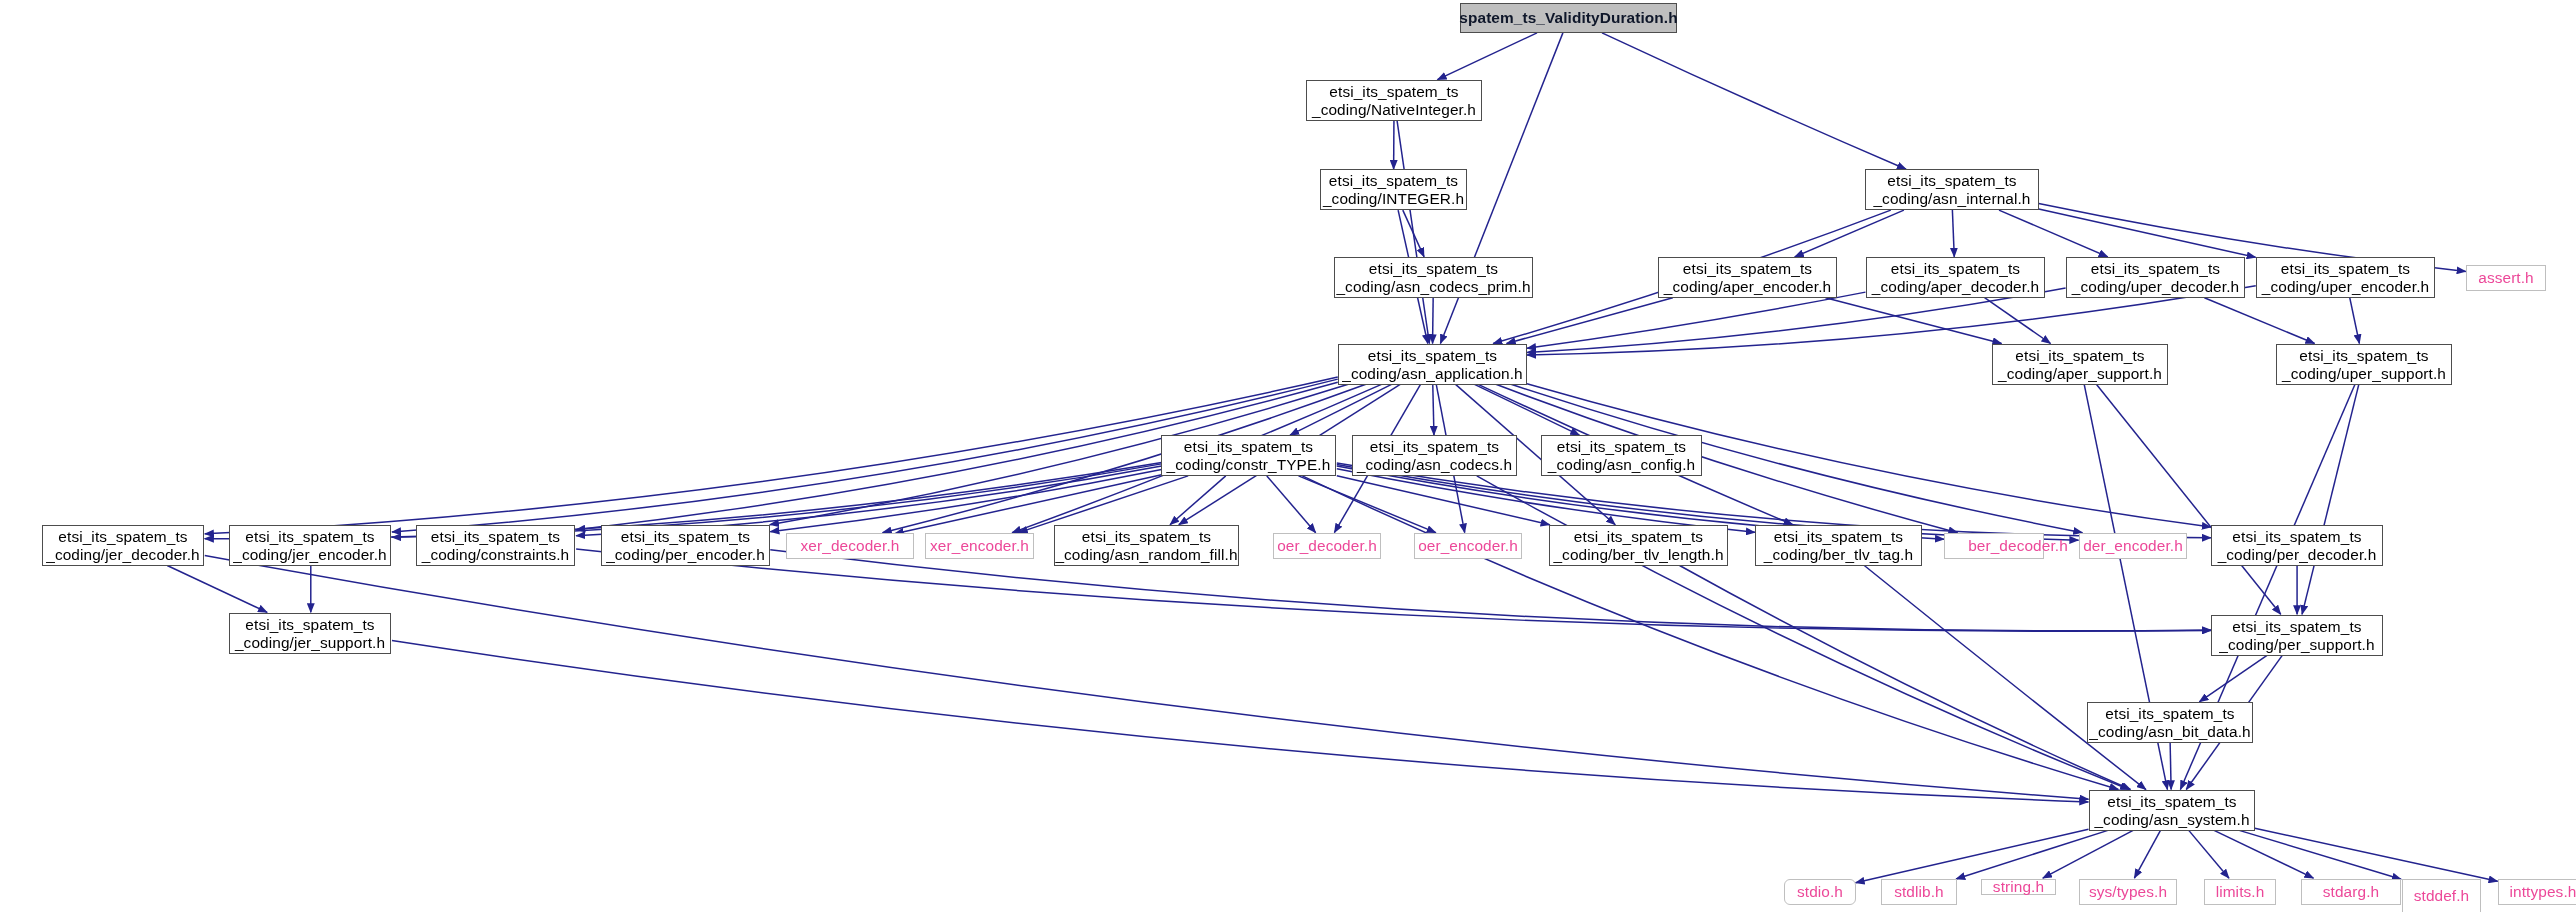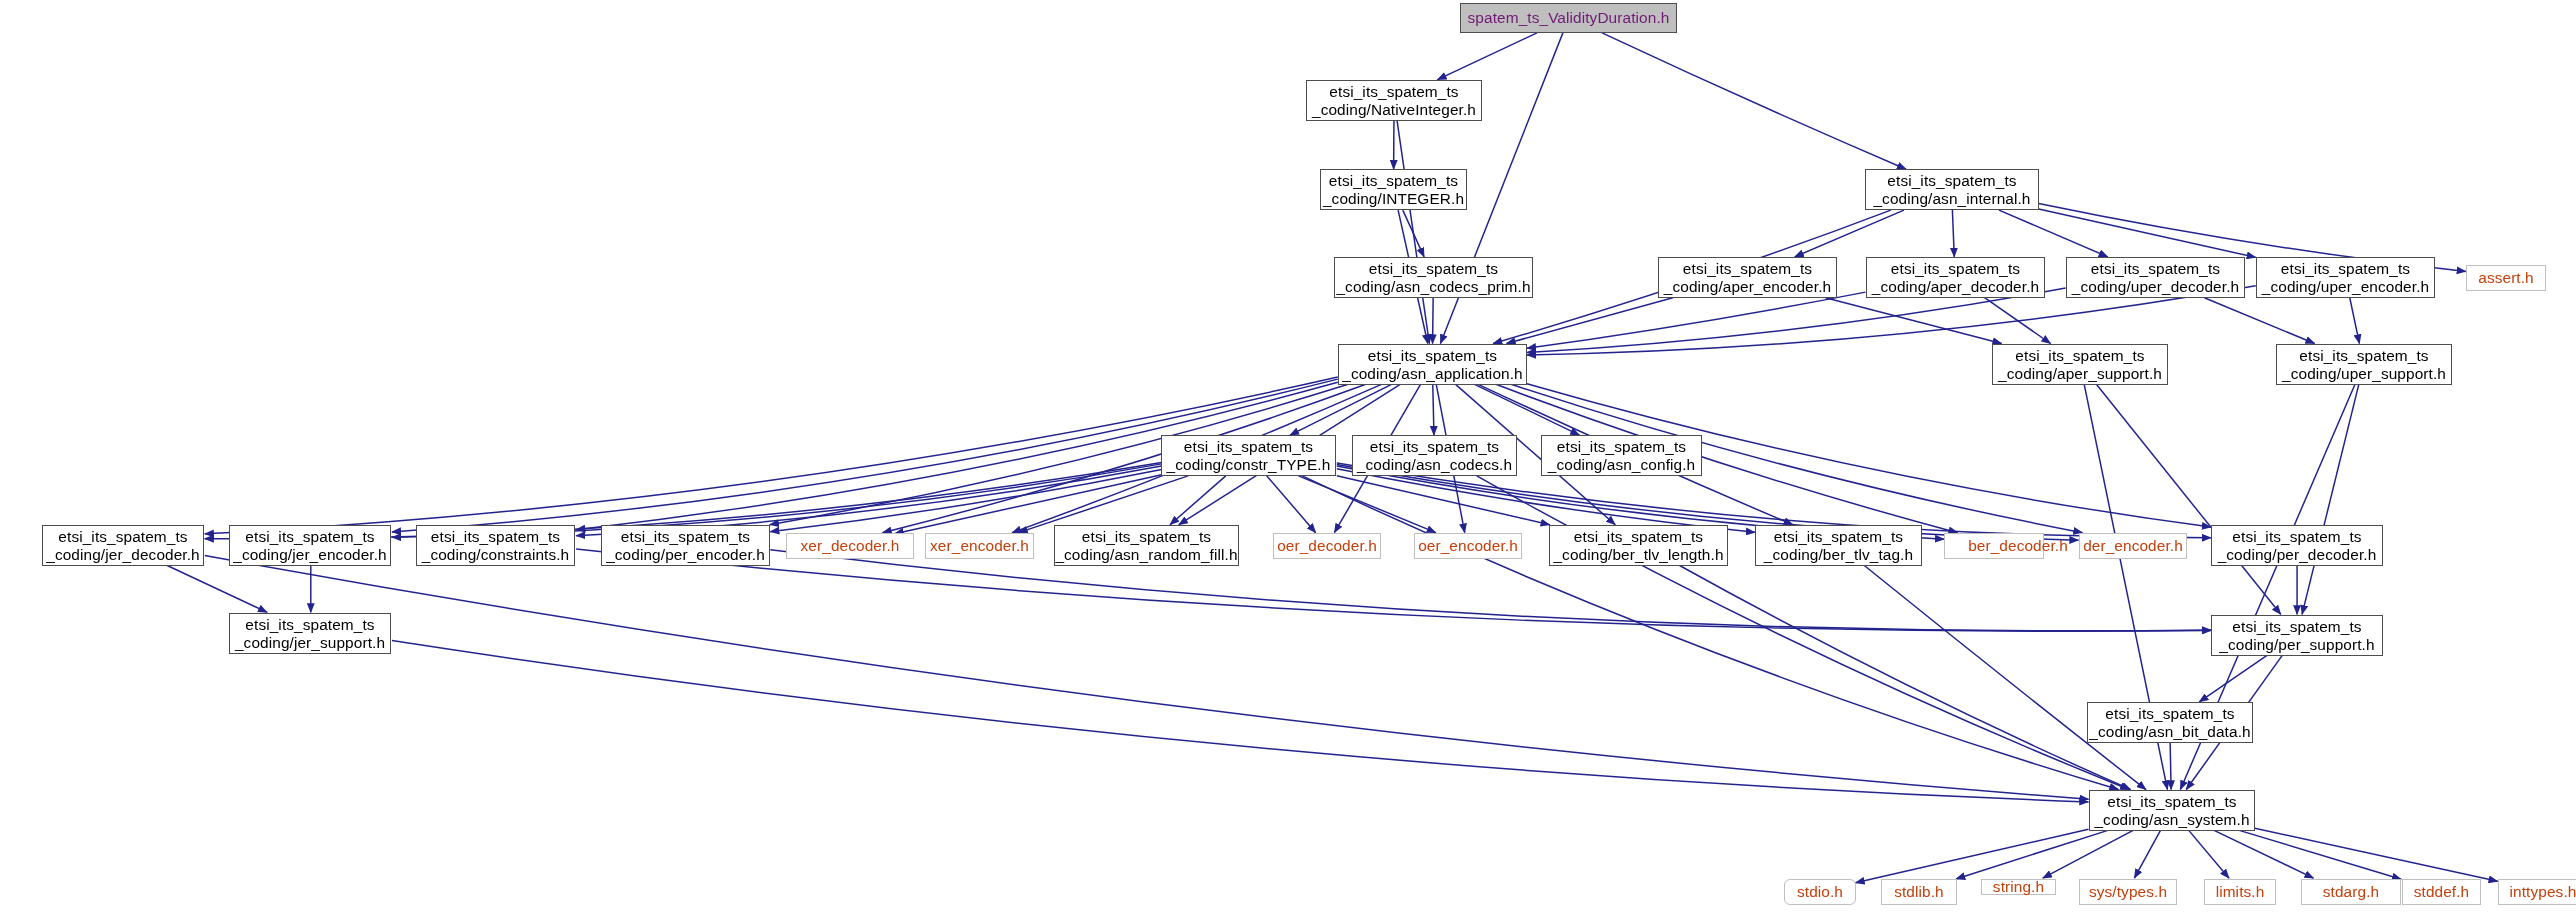--- a/index.html
+++ b/index.html
@@ -2,23 +2,23 @@
 <html><head>
 <meta charset="utf-8">
 <style>
   html,body{margin:0;padding:0;background:#ffffff;}
   body{font-family:"Liberation Sans", sans-serif;}
   #graph-root{position:relative;width:2576px;height:912px;overflow:hidden;background:#fff;}
   svg.edges{position:absolute;left:0;top:0;width:2576px;height:912px;pointer-events:none;}
   .node{position:absolute;box-sizing:border-box;display:flex;align-items:center;justify-content:center;
         text-align:center;line-height:1.12;white-space:pre;background:#ffffff;}
   .node span{display:block;}
-  .n-plain{border:1px solid #bfbfbf;color:#c2410c;}
+  .n-plain{border:1px solid #bfbfbf;color:#ec4899;}
   .n-linked{border:1.6px solid #4d4d4d;color:#000;}
-  .n-root{border:1.6px solid #4d4d4d;background:#bfbfbf;color:#701a75;}
+  .n-root{border:1.6px solid #4d4d4d;background:#bfbfbf;color:#0f172a;font-weight:bold;}
   .lbl{font-size:15.4px;letter-spacing:0.1px;}
 </style>
 </head>
 <body>
 
 <div id="graph-root">
   <svg class="edges" viewBox="0 0 2586 916" xmlns="http://www.w3.org/2000/svg">
     <defs>
       <marker id="arrow" markerWidth="10" markerHeight="8" refX="9.2" refY="4" orient="auto" markerUnits="userSpaceOnUse">
         <path d="M0,0 L10,4 L0,8 z" fill="#23238e"></path>
@@ -166,17 +166,17 @@
       <div class="node n-linked" style="left: 2087px; top: 702px; width: 166px; height: 41px;"><span class="lbl">etsi_its_spatem_ts
 _coding/asn_bit_data.h</span></div>
       <div class="node n-linked" style="left: 2089px; top: 790px; width: 166px; height: 41px;"><span class="lbl">etsi_its_spatem_ts
 _coding/asn_system.h</span></div>
       <div class="node n-plain" style="left: 1784px; top: 879px; width: 72px; height: 26px; border-radius: 6px;"><span class="lbl">stdio.h</span></div>
       <div class="node n-plain" style="left: 1881px; top: 879px; width: 76px; height: 26px;"><span class="lbl">stdlib.h</span></div>
       <div class="node n-plain" style="left: 1981px; top: 879px; width: 75px; height: 16px;"><span class="lbl">string.h</span></div>
       <div class="node n-plain" style="left: 2079px; top: 879px; width: 98px; height: 26px;"><span class="lbl">sys/types.h</span></div>
       <div class="node n-plain" style="left: 2204px; top: 879px; width: 72px; height: 26px;"><span class="lbl">limits.h</span></div>
       <div class="node n-plain" style="left: 2301px; top: 879px; width: 100px; height: 26px;"><span class="lbl">stdarg.h</span></div>
-      <div class="node n-plain" style="left: 2402px; top: 879px; width: 79px; height: 26px;"><span class="lbl">stddef.h</span></div>
+      <div class="node n-plain" style="left: 2402px; top: 879px; width: 79px; height: 34px;"><span class="lbl">stddef.h</span></div>
       <div class="node n-plain" style="left: 2498px; top: 879px; width: 90px; height: 26px;"><span class="lbl">inttypes.h</span></div>
     </div>
 </div>
 
 
 </body></html>

